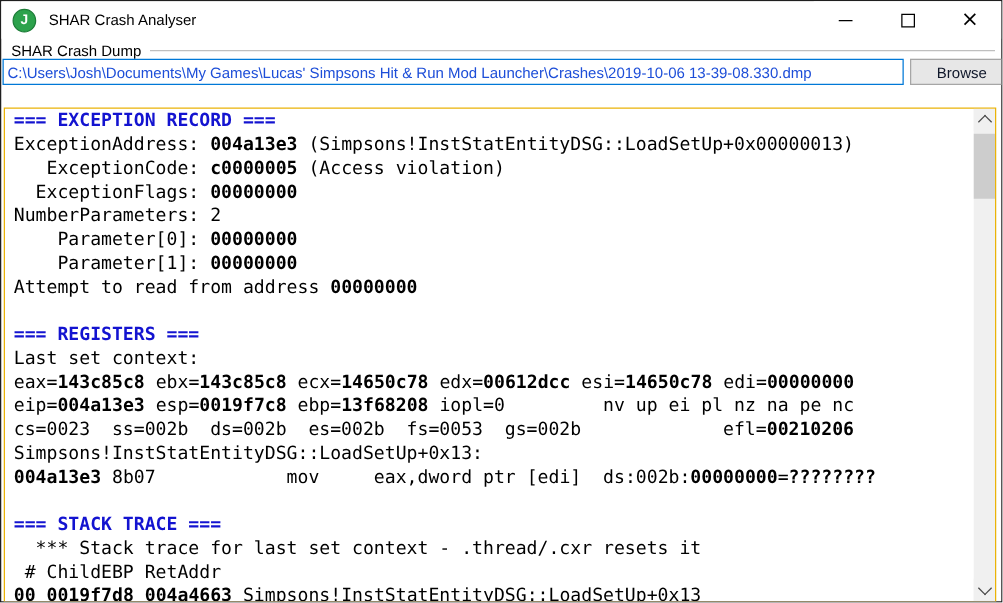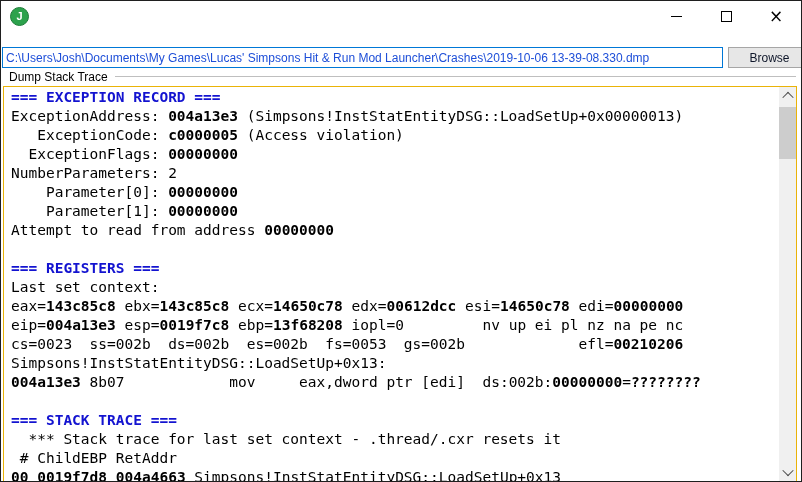--- a/index.html
+++ b/index.html
@@ -53,42 +53,43 @@
     transform:rotate(45deg) translate(-1px,-1px);}
   .sb-thumb{position:absolute;left:0;top:20px;width:17px;height:52px;background:#cdcdcd;}
 </style>
 </head>
 <body>
 
 <div class="window">
 
   <div class="titlebar">
     <div class="app-icon">J</div>
+    <div class="title-text">SHAR Crash Analyser</div>
     <div class="win-controls">
       <button class="win-btn">
         <span class="glyph-min"></span>
       </button>
       <button class="win-btn">
         <span class="glyph-max"></span>
       </button>
       <button class="win-btn">
         <span class="glyph-close">×</span>
       </button>
     </div>
   </div>
 
+  <div class="group-row row-dump">
+    <span>SHAR Crash Dump</span>
+    <div class="rule"></div>
+  </div>
 
   <input class="path-input" type="text" value="C:\Users\Josh\Documents\My Games\Lucas' Simpsons Hit &amp; Run Mod Launcher\Crashes\2019-10-06 13-39-08.330.dmp" style="">
 
   <button class="browse-btn">Browse</button>
 
-  <div class="group-row row-trace">
-    <span>Dump Stack Trace</span>
-    <div class="rule"></div>
-  </div>
 
   <div class="dump">
     <pre class="dump-pre" id="dump-lines"><div class="dump-line"><span class="c-b">=== EXCEPTION RECORD ===</span></div><div class="dump-line"><span>ExceptionAddress: </span><span class="c-g">004a13e3</span><span> (Simpsons!InstStatEntityDSG::LoadSetUp+0x00000013)</span></div><div class="dump-line"><span>   ExceptionCode: </span><span class="c-g">c0000005</span><span> (Access violation)</span></div><div class="dump-line"><span>  ExceptionFlags: </span><span class="c-g">00000000</span></div><div class="dump-line"><span>NumberParameters: 2</span></div><div class="dump-line"><span>    Parameter[0]: </span><span class="c-g">00000000</span></div><div class="dump-line"><span>    Parameter[1]: </span><span class="c-g">00000000</span></div><div class="dump-line"><span>Attempt to read from address </span><span class="c-g">00000000</span></div><div class="dump-line"></div><div class="dump-line"><span class="c-b">=== REGISTERS ===</span></div><div class="dump-line"><span>Last set context:</span></div><div class="dump-line"><span class="c-r">eax</span><span>=</span><span class="c-g">143c85c8</span><span> </span><span class="c-r">ebx</span><span>=</span><span class="c-g">143c85c8</span><span> </span><span class="c-r">ecx</span><span>=</span><span class="c-g">14650c78</span><span> </span><span class="c-r">edx</span><span>=</span><span class="c-g">00612dcc</span><span> </span><span class="c-r">esi</span><span>=</span><span class="c-g">14650c78</span><span> </span><span class="c-r">edi</span><span>=</span><span class="c-g">00000000</span></div><div class="dump-line"><span class="c-r">eip</span><span>=</span><span class="c-g">004a13e3</span><span> </span><span class="c-r">esp</span><span>=</span><span class="c-g">0019f7c8</span><span> </span><span class="c-r">ebp</span><span>=</span><span class="c-g">13f68208</span><span> iopl=0         nv up ei pl nz na pe nc</span></div><div class="dump-line"><span>cs=0023  ss=002b  ds=002b  es=002b  fs=0053  gs=002b             </span><span class="c-r">efl</span><span>=</span><span class="c-g">00210206</span></div><div class="dump-line"><span>Simpsons!InstStatEntityDSG::LoadSetUp+0x13:</span></div><div class="dump-line"><span class="c-g">004a13e3</span><span> 8b07            mov     </span><span class="c-r">eax</span><span>,dword ptr [</span><span class="c-r">edi</span><span>]  ds:002b:</span><span class="c-g">00000000</span><span>=</span><span class="c-g">????????</span></div><div class="dump-line"></div><div class="dump-line"><span class="c-b">=== STACK TRACE ===</span></div><div class="dump-line"><span>  *** Stack trace for last set context - .thread/.cxr resets it</span></div><div class="dump-line"><span> # ChildEBP RetAddr</span></div><div class="dump-line"><span class="c-g">00</span><span> </span><span class="c-g">0019f7d8</span><span> </span><span class="c-g">004a4663</span><span> Simpsons!InstStatEntityDSG::LoadSetUp+0x13</span></div></pre>
     <div class="scrollbar">
       <button class="sb-btn sb-up">
         <span class="chev chev-up"></span>
       </button>
       <div class="sb-thumb"></div>
       <button class="sb-btn sb-down">
         <span class="chev chev-down"></span>

